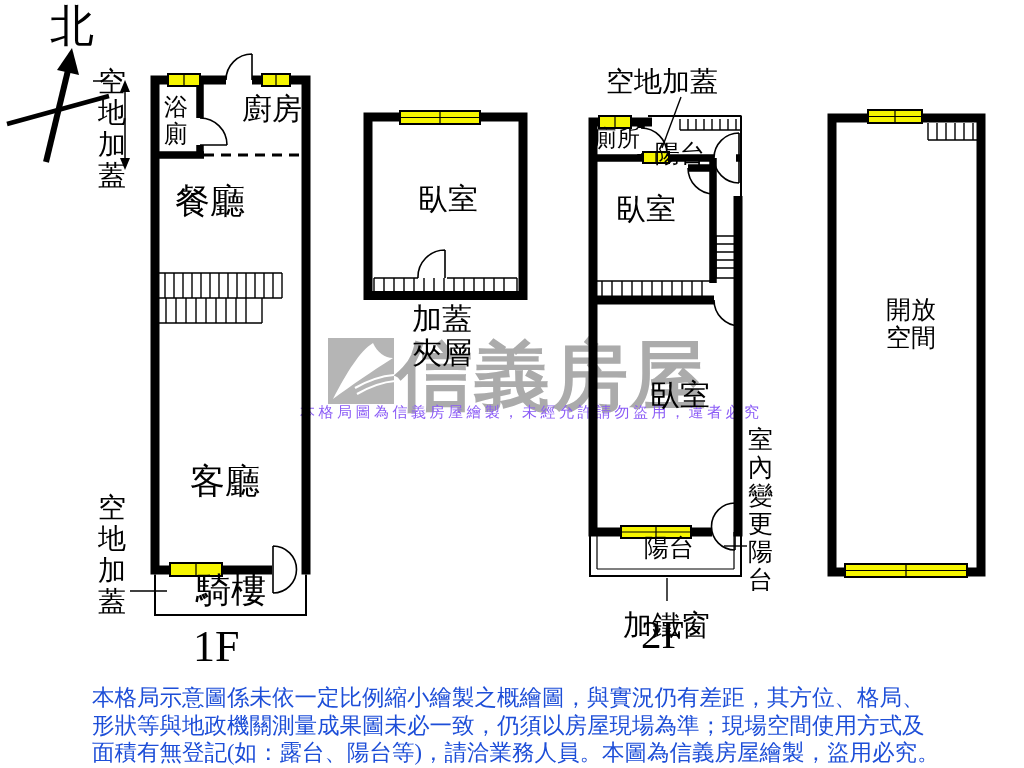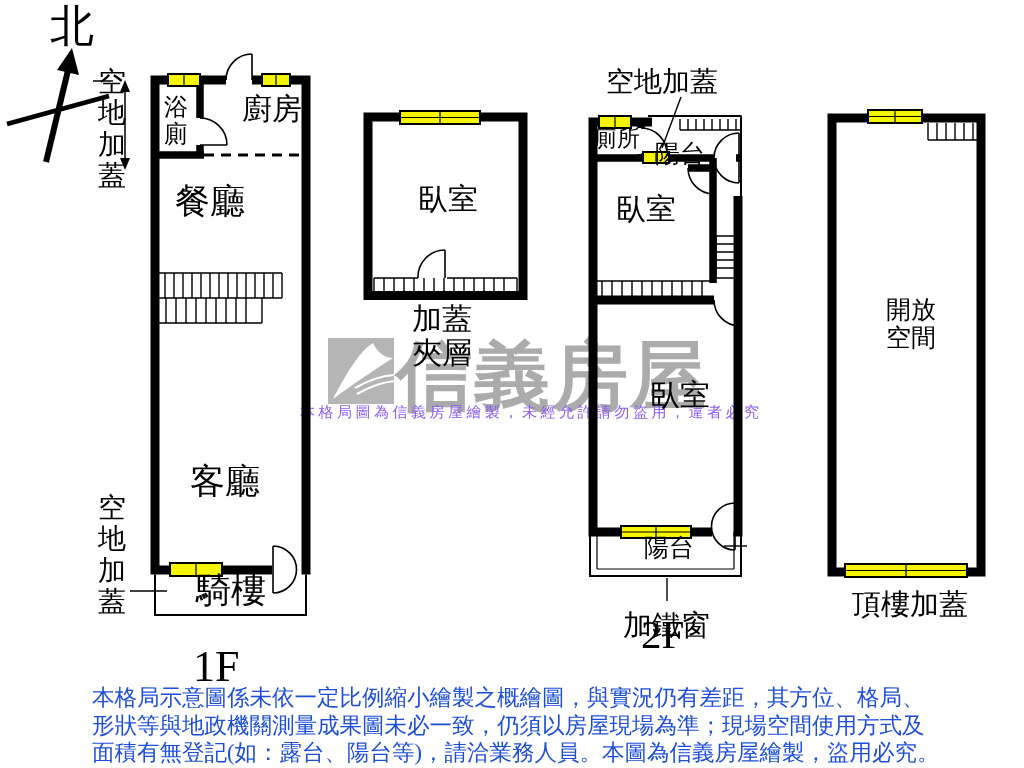--- a/index.html
+++ b/index.html
@@ -116,36 +116,36 @@
   <div id="labels" class="layer">
     <div class="lbl" style="left:50px;top:2px;font-size:44px;">北</div>
 
     <div class="lbl vtext" style="left:98px;top:66px;width:30px;font-size:28px;">空地加蓋</div>
     <div class="lbl vtext" style="left:164px;top:94px;width:26px;font-size:24px;">浴廁</div>
     <div class="lbl" style="left:242px;top:92px;font-size:30px;">廚房</div>
     <div class="lbl" style="left:175px;top:182px;font-size:35px;">餐廳</div>
     <div class="lbl" style="left:190px;top:462px;font-size:35px;">客廳</div>
     <div class="lbl" style="left:196px;top:574px;font-size:35px;font-family:Liberation Mono, monospace;">騎樓</div>
     <div class="lbl vtext" style="left:98px;top:492px;width:30px;font-size:28px;">空地加蓋</div>
-    <div class="lbl" style="left:193px;top:642px;font-size:44px;">1F</div>
+    <div class="lbl" style="left:193px;top:622px;font-size:44px;">1F</div>
 
     <div class="lbl" style="left:418px;top:182px;font-size:30px;">臥室</div>
     <div class="lbl vtext" style="left:412px;top:302px;width:64px;font-size:30px;">加蓋夾層</div>
 
     <div class="lbl" style="left:606px;top:66px;font-size:28px;">空地加蓋</div>
     <div class="lbl" style="left:594px;top:126px;font-size:23px;">廁所</div>
     <div class="lbl" style="left:655px;top:140px;font-size:25px;">陽台</div>
     <div class="lbl" style="left:616px;top:192px;font-size:30px;">臥室</div>
     <div class="lbl" style="left:650px;top:378px;font-size:30px;">臥室</div>
     <div class="lbl" style="left:644px;top:534px;font-size:25px;">陽台</div>
     <div class="lbl" style="left:623px;top:584px;font-size:29px;margin-top:25px;">加鐵窗</div>
+    <div class="lbl vtext" style="left:748px;top:426px;width:27px;font-size:25px;">室內變更陽台</div>
     <div class="lbl" style="left:641px;top:612px;font-size:41px;">2F</div>
 
     <div class="lbl vtext" style="left:884px;top:296px;width:54px;font-size:25px;text-align:center;">開放空間</div>
-    <div class="lbl" style="left:852px;top:588px;font-size:29px;">頂樓加蓋</div>
 
     <div class="disc">
       <div>本格局示意圖係未依一定比例縮小繪製之概繪圖，與實況仍有差距，其方位、格局、</div>
       <div>形狀等與地政機關測量成果圖未必一致，仍須以房屋現場為準；現場空間使用方式及</div>
       <div>面積有無登記(如：露台、陽台等)，請洽業務人員。本圖為信義房屋繪製，盜用必究。</div>
     </div>
   </div>
 
 </div>
 

